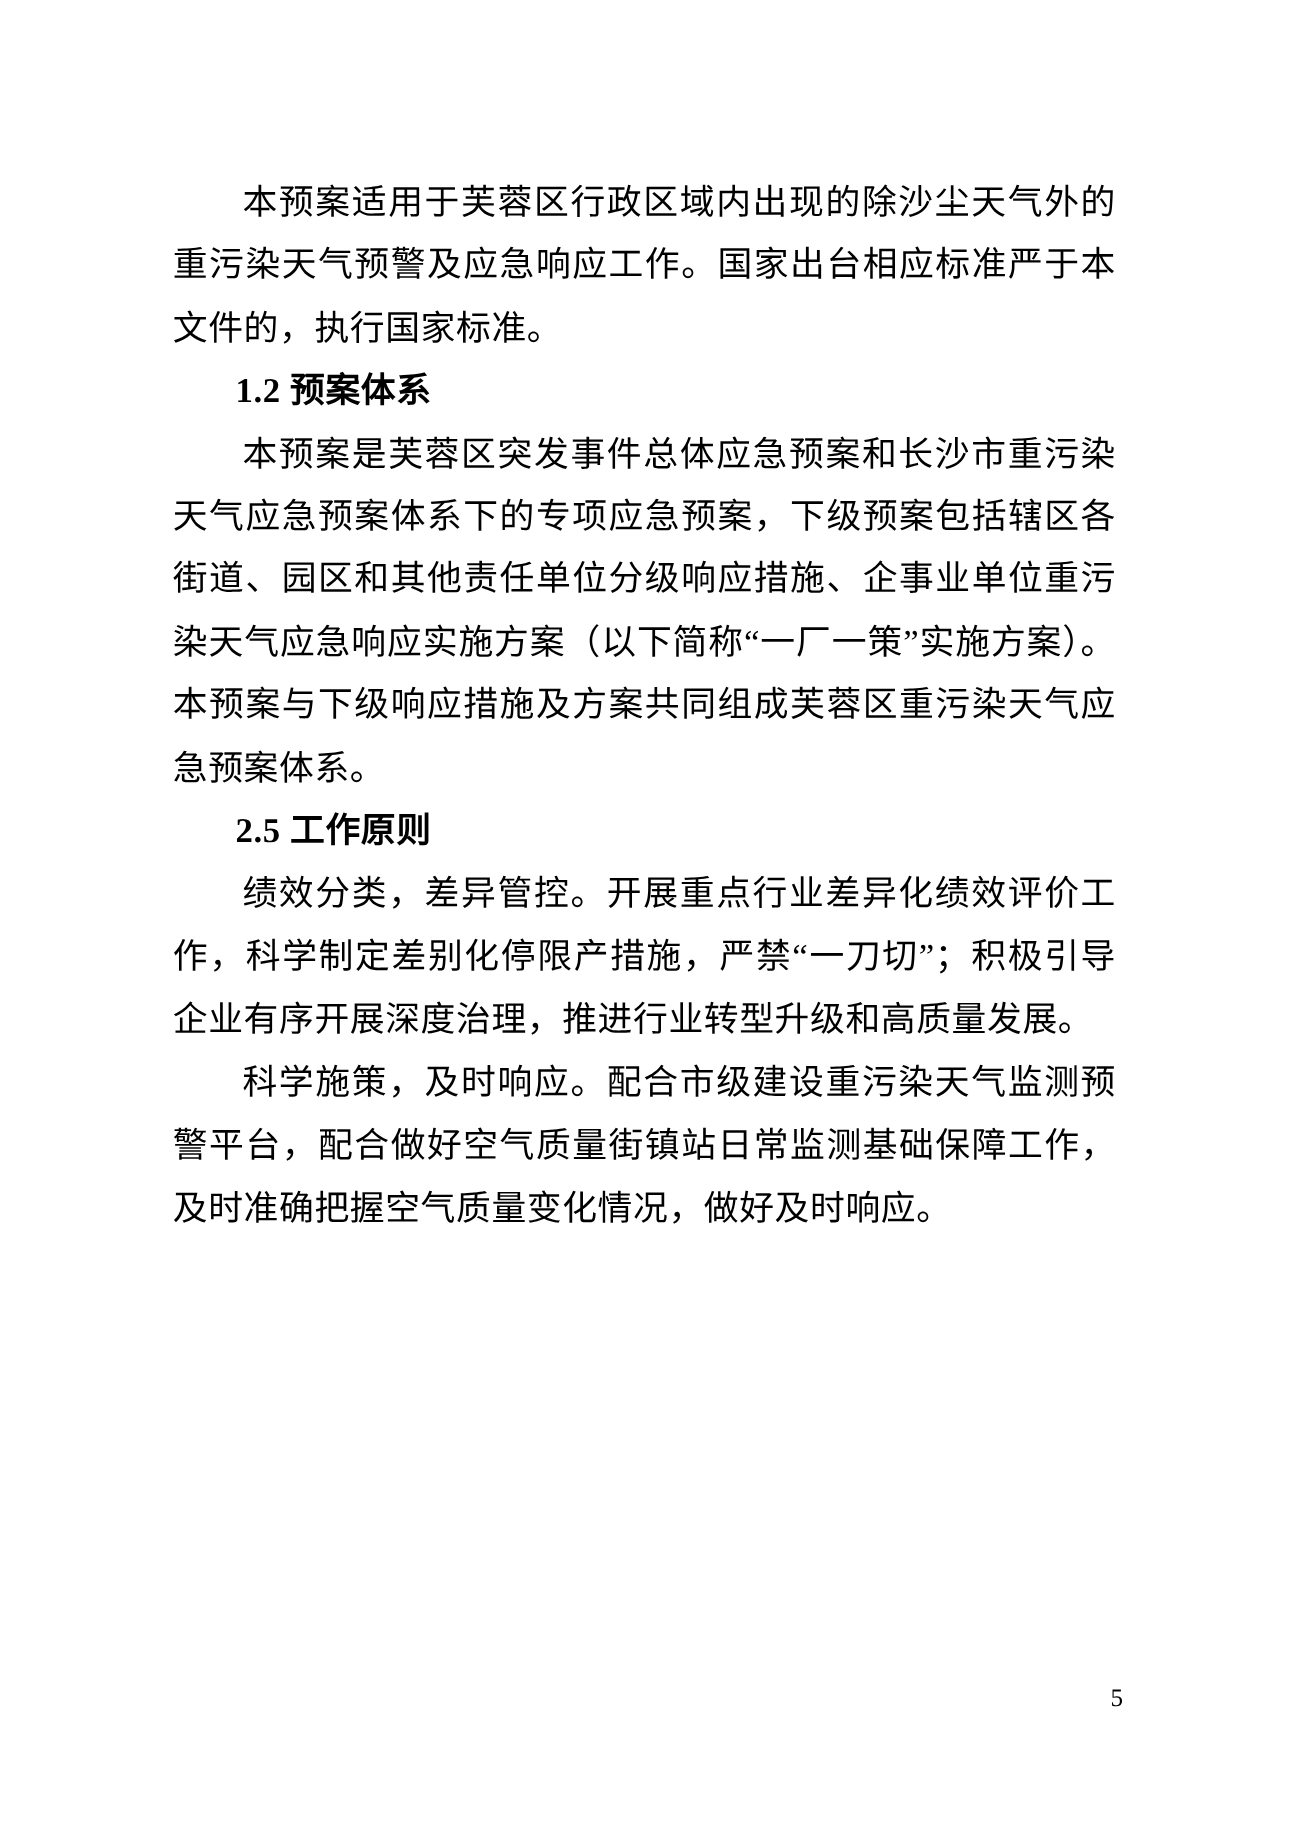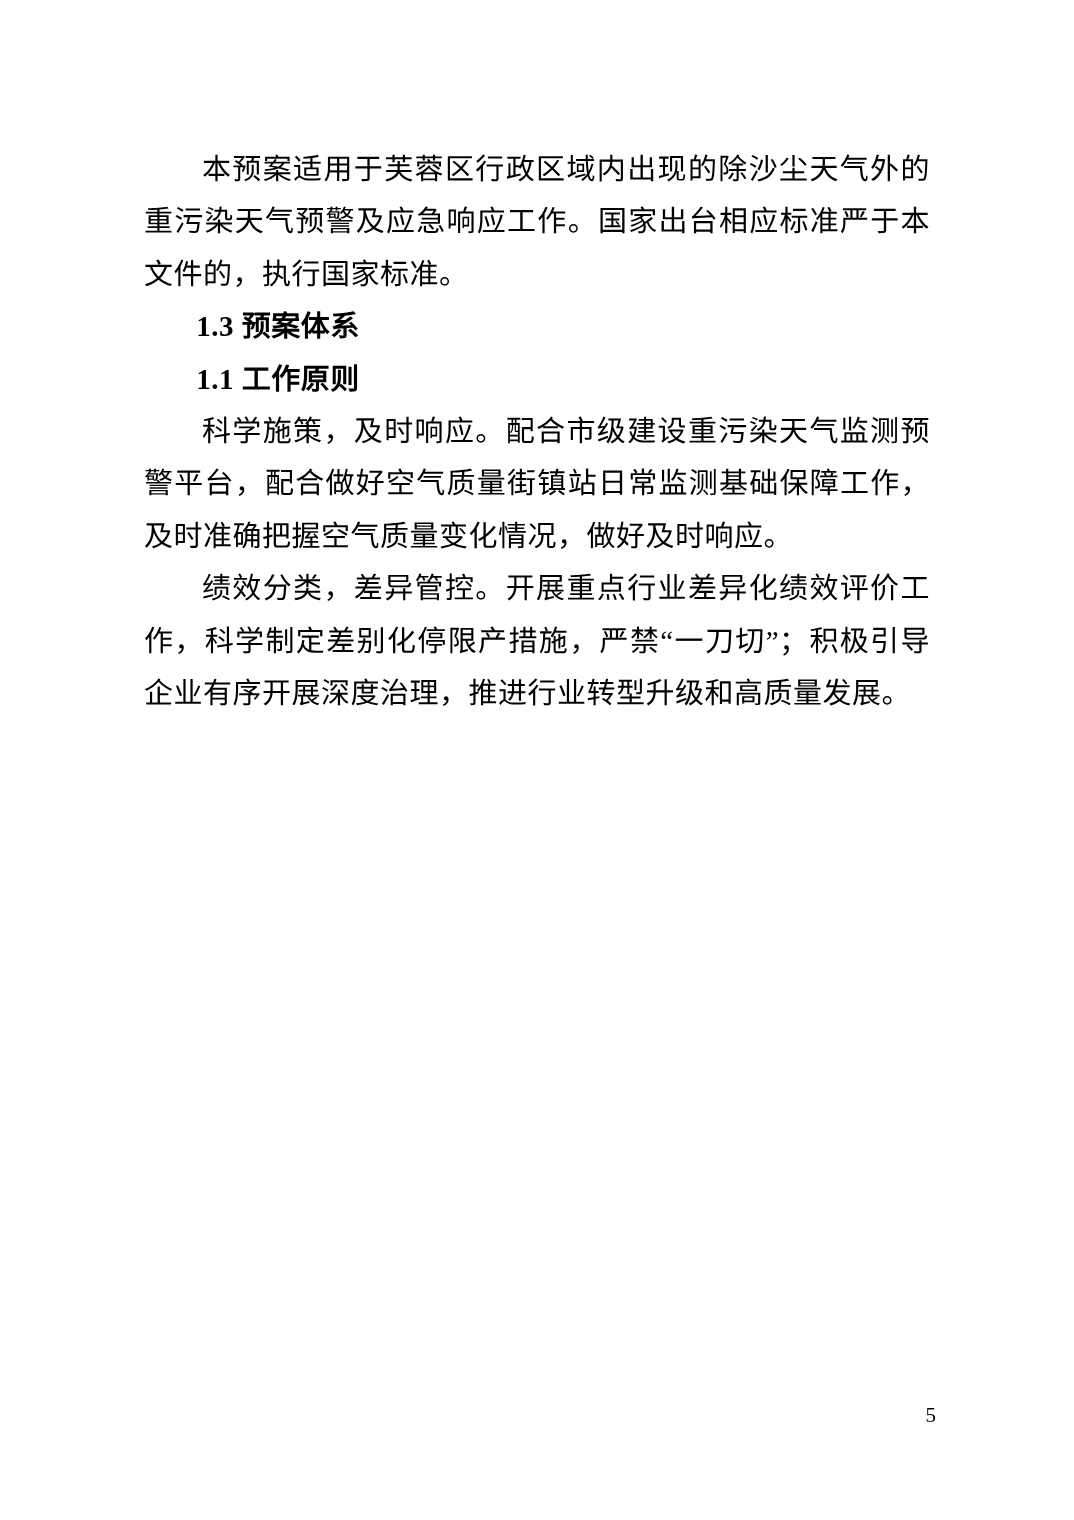--- a/index.html
+++ b/index.html
@@ -61,27 +61,28 @@
   }
 </style>
 </head>
 <body>
 
 <div class="page">
 
   <div class="content">
     <p>本预案适用于芙蓉区行政区域内出现的除沙尘天气外的重污染天气预警及应急响应工作。国家出台相应标准严于本文件的，执行国家标准。</p>
 
-    <h2>1.3 预案体系</h2>
+    <h2>1.2 预案体系</h2>
 
+    <p>本预案是芙蓉区突发事件总体应急预案和长沙市重污染天气应急预案体系下的专项应急预案，下级预案包括辖区各街道、园区和其他责任单位分级响应措施、企事业单位重污染天气应急响应实施方案（以下简称“一厂一策”实施方案）。本预案与下级响应措施及方案共同组成芙蓉区重污染天气应急预案体系。</p>
 
-    <h2>1.1 工作原则</h2>
+    <h2>2.5 工作原则</h2>
 
 
 
+    <p>绩效分类，差异管控。开展重点行业差异化绩效评价工作，科学制定差别化停限产措施，严禁“一刀切”；积极引导企业有序开展深度治理，推进行业转型升级和高质量发展。</p>
+
     <p>科学施策，及时响应。配合市级建设重污染天气监测预警平台，配合做好空气质量街镇站日常监测基础保障工作，及时准确把握空气质量变化情况，做好及时响应。</p>
-
-    <p>绩效分类，差异管控。开展重点行业差异化绩效评价工作，科学制定差别化停限产措施，严禁“一刀切”；积极引导企业有序开展深度治理，推进行业转型升级和高质量发展。</p>
   </div>
 
   <div class="page-number">5</div>
 
 </div>
 
 </body></html>

